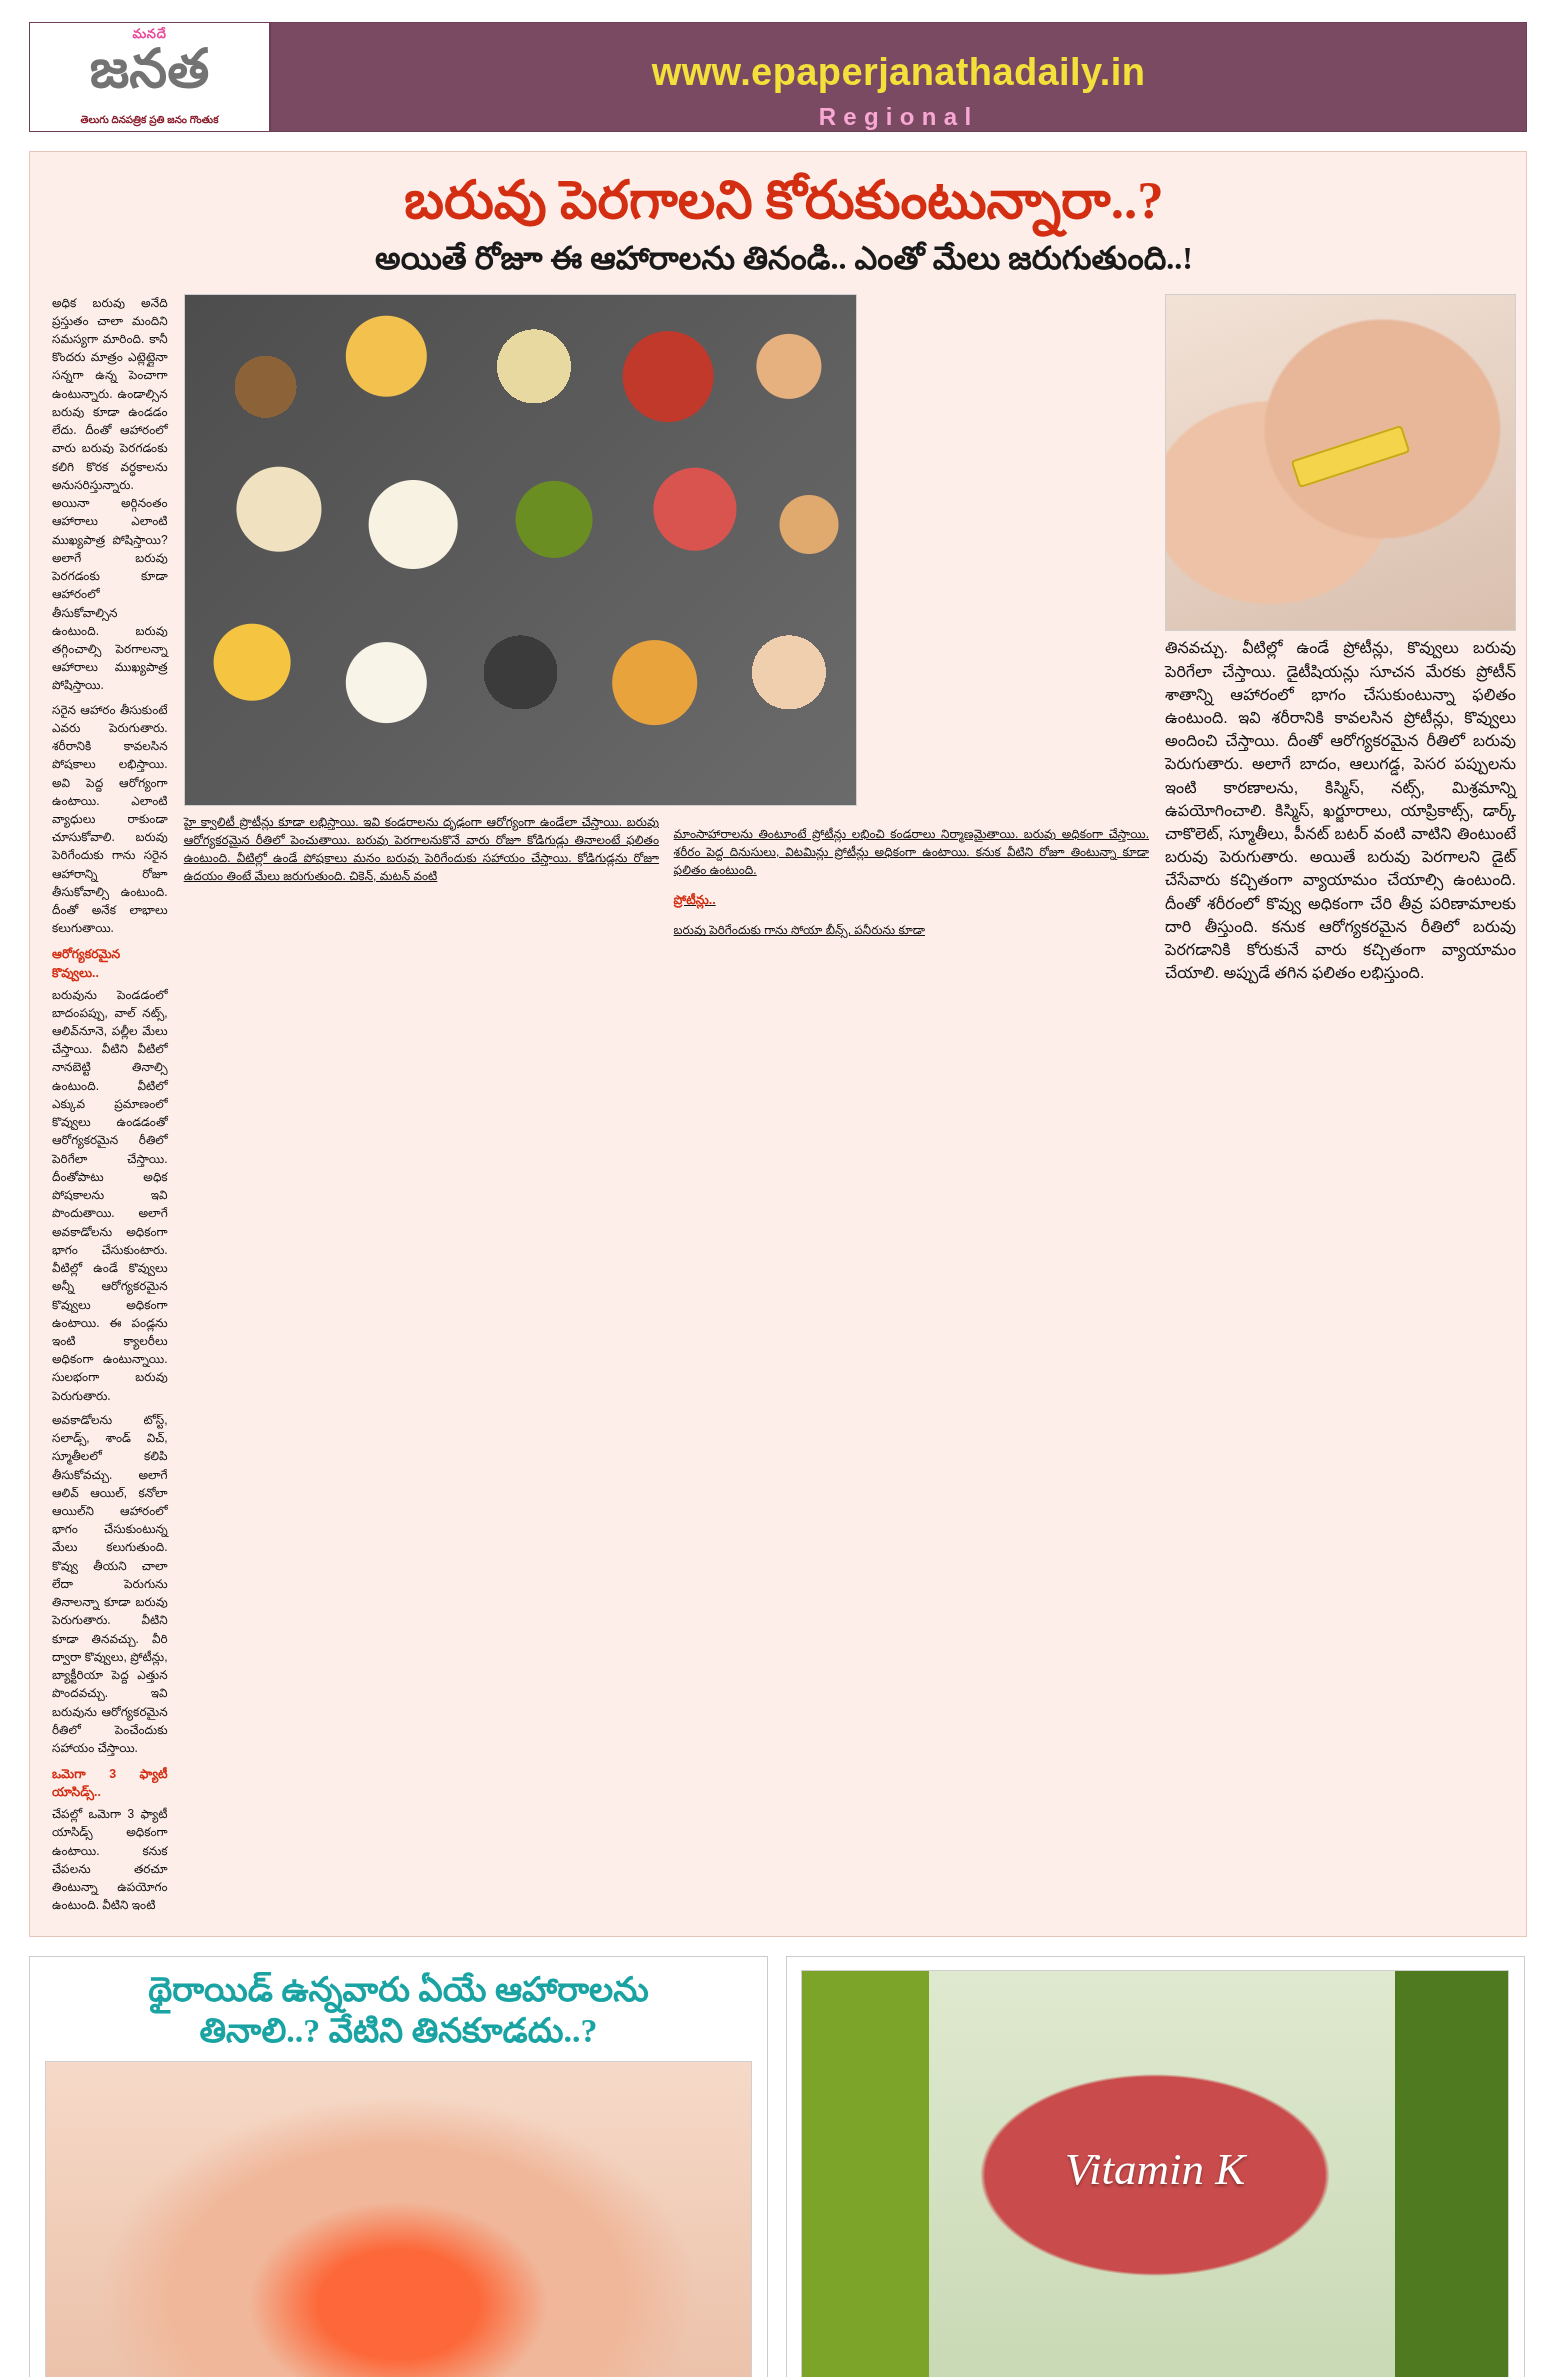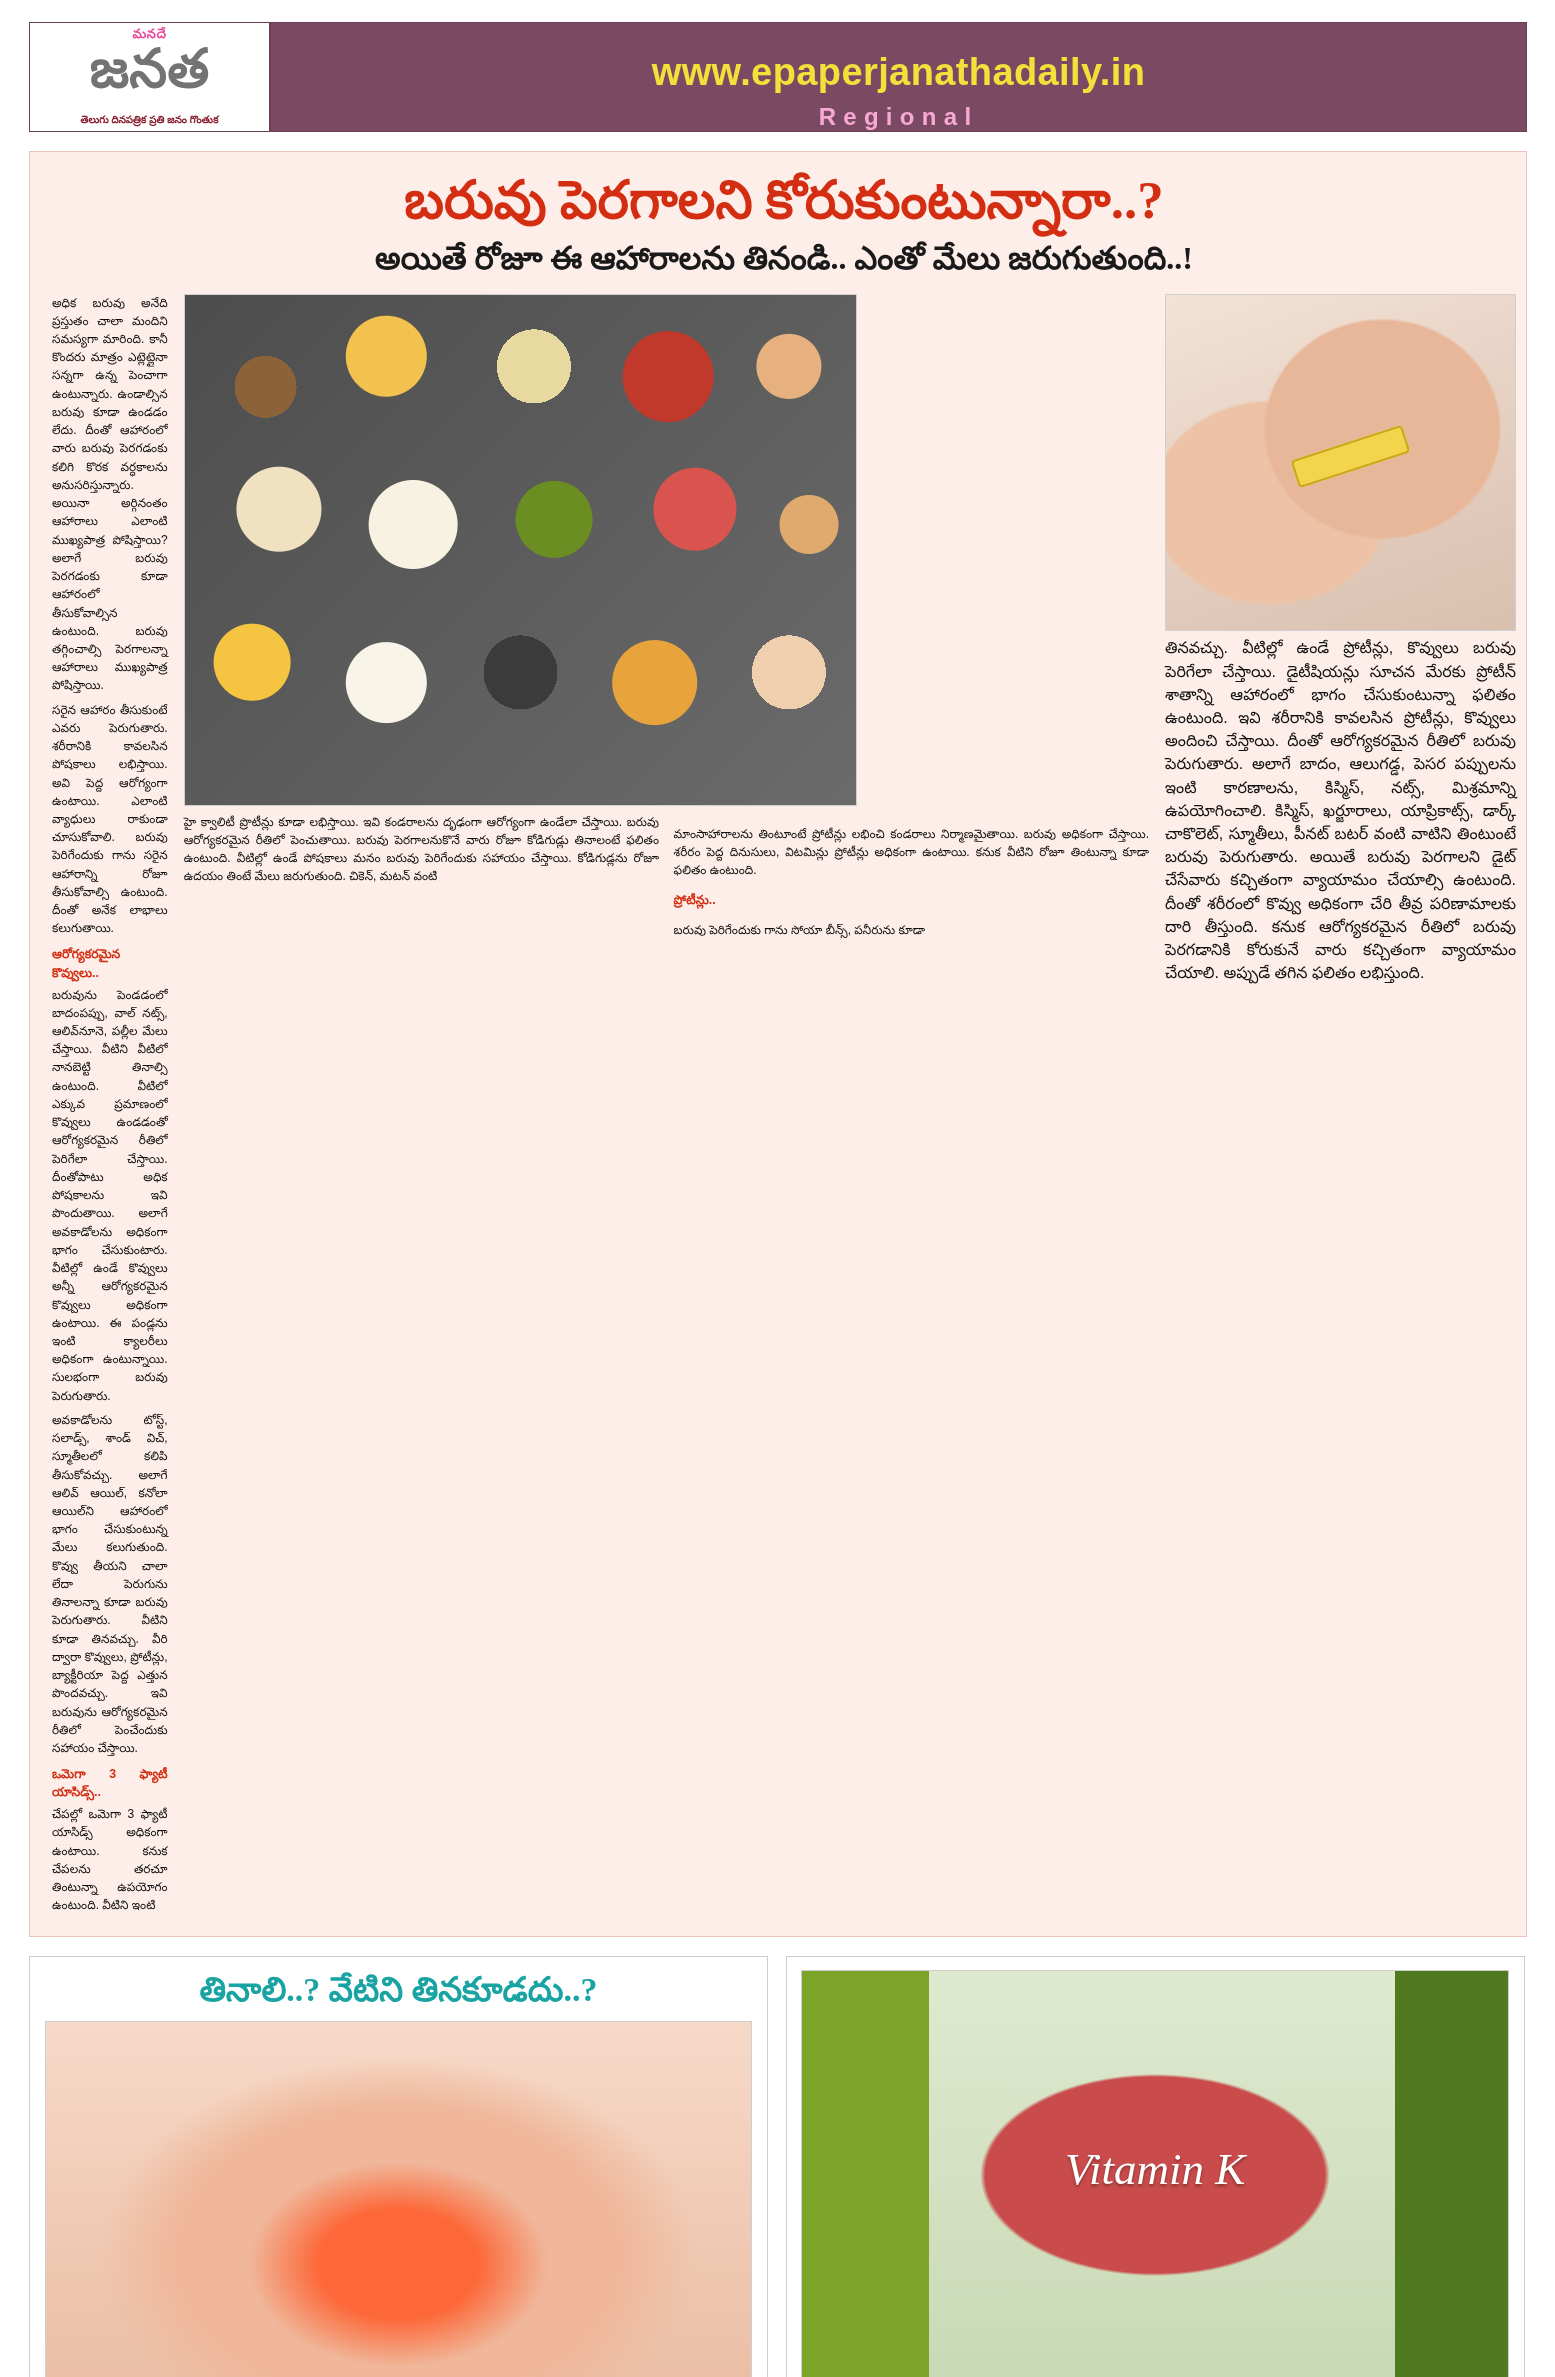--- a/index.html
+++ b/index.html
@@ -177,20 +177,21 @@
     display: flex;
     gap: 14.6px;
     margin-top: 7.3px;
   }
   .flow-col {
     flex: 1;
     font-size: 12px;
     line-height: 1.5;
     text-align: justify;
     color: #111;
+    text-decoration: underline;
   }
 
   
   .bottom-row {
     display: flex;
     gap: 17.6px;
     margin-top: 19px;
   }
   .panel {
     border: 1.5px solid #cccccc;
@@ -344,20 +345,21 @@
         </div>
         <div class="caption">తినవచ్చు. వీటిల్లో ఉండే ప్రోటీన్లు, కొవ్వులు బరువు పెరిగేలా చేస్తాయి. డైటీషియన్లు సూచన మేరకు ప్రోటీన్ శాతాన్ని ఆహారంలో భాగం చేసుకుంటున్నా ఫలితం ఉంటుంది. ఇవి శరీరానికి కావలసిన ప్రోటీన్లు, కొవ్వులు అందించి చేస్తాయి. దీంతో ఆరోగ్యకరమైన రీతిలో బరువు పెరుగుతారు. అలాగే బాదం, ఆలుగడ్డ, పెసర పప్పులను ఇంటి కారణాలను, కిస్మిస్, నట్స్, మిశ్రమాన్ని ఉపయోగించాలి. కిస్మిస్, ఖర్జూరాలు, యాప్రికాట్స్, డార్క్ చాకొలెట్, స్మూతీలు, పీనట్ బటర్ వంటి వాటిని తింటుంటే బరువు పెరుగుతారు. అయితే బరువు పెరగాలని డైట్ చేసేవారు కచ్చితంగా వ్యాయామం చేయాల్సి ఉంటుంది. దీంతో శరీరంలో కొవ్వు అధికంగా చేరి తీవ్ర పరిణామాలకు దారి తీస్తుంది. కనుక ఆరోగ్యకరమైన రీతిలో బరువు పెరగడానికి కోరుకునే వారు కచ్చితంగా వ్యాయామం చేయాలి. అప్పుడే తగిన ఫలితం లభిస్తుంది.</div>
       </div>
 
     </div>
   </div>
 
   <div class="bottom-row">
 
     <div class="panel panel-left">
+      <div class="head-thyroid">థైరాయిడ్ ఉన్నవారు ఏయే ఆహారాలను</div>
       <div class="head-thyroid">తినాలి..? వేటిని తినకూడదు..?</div>
       <div class="photo photo-thyroid">
         <div class="thyroid-art"></div>
       </div>
 
     </div>
 
     <div class="panel panel-right">
       <div class="photo photo-vitk">
         <div class="vitk-art">

